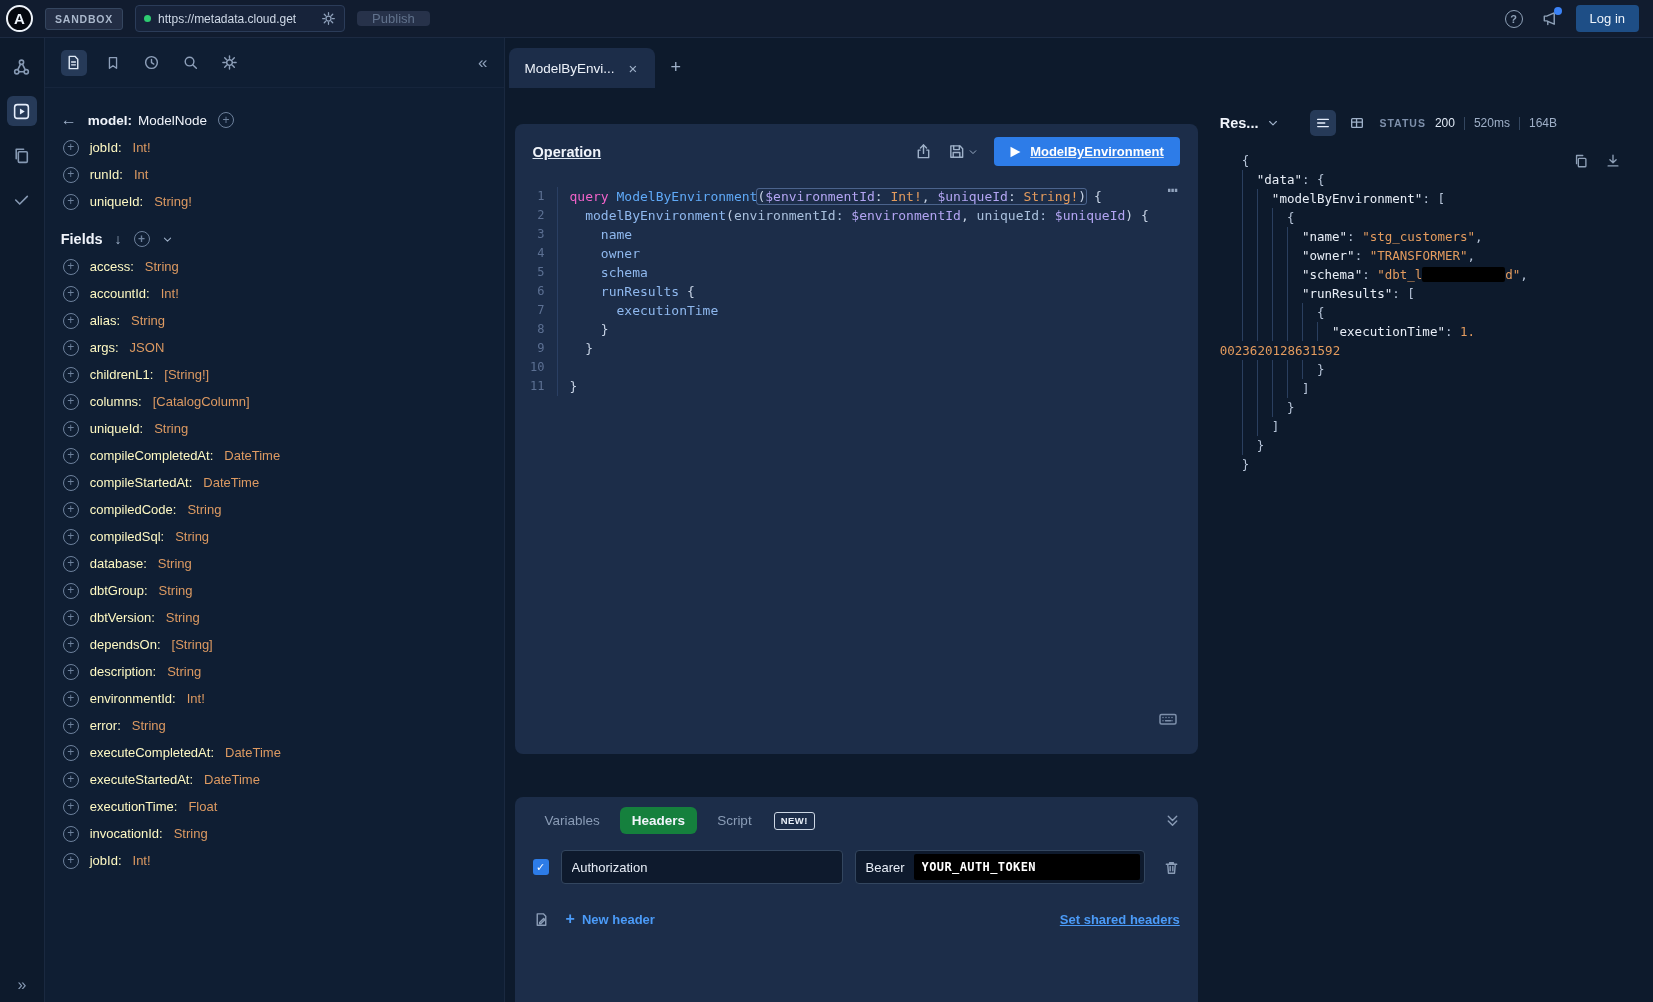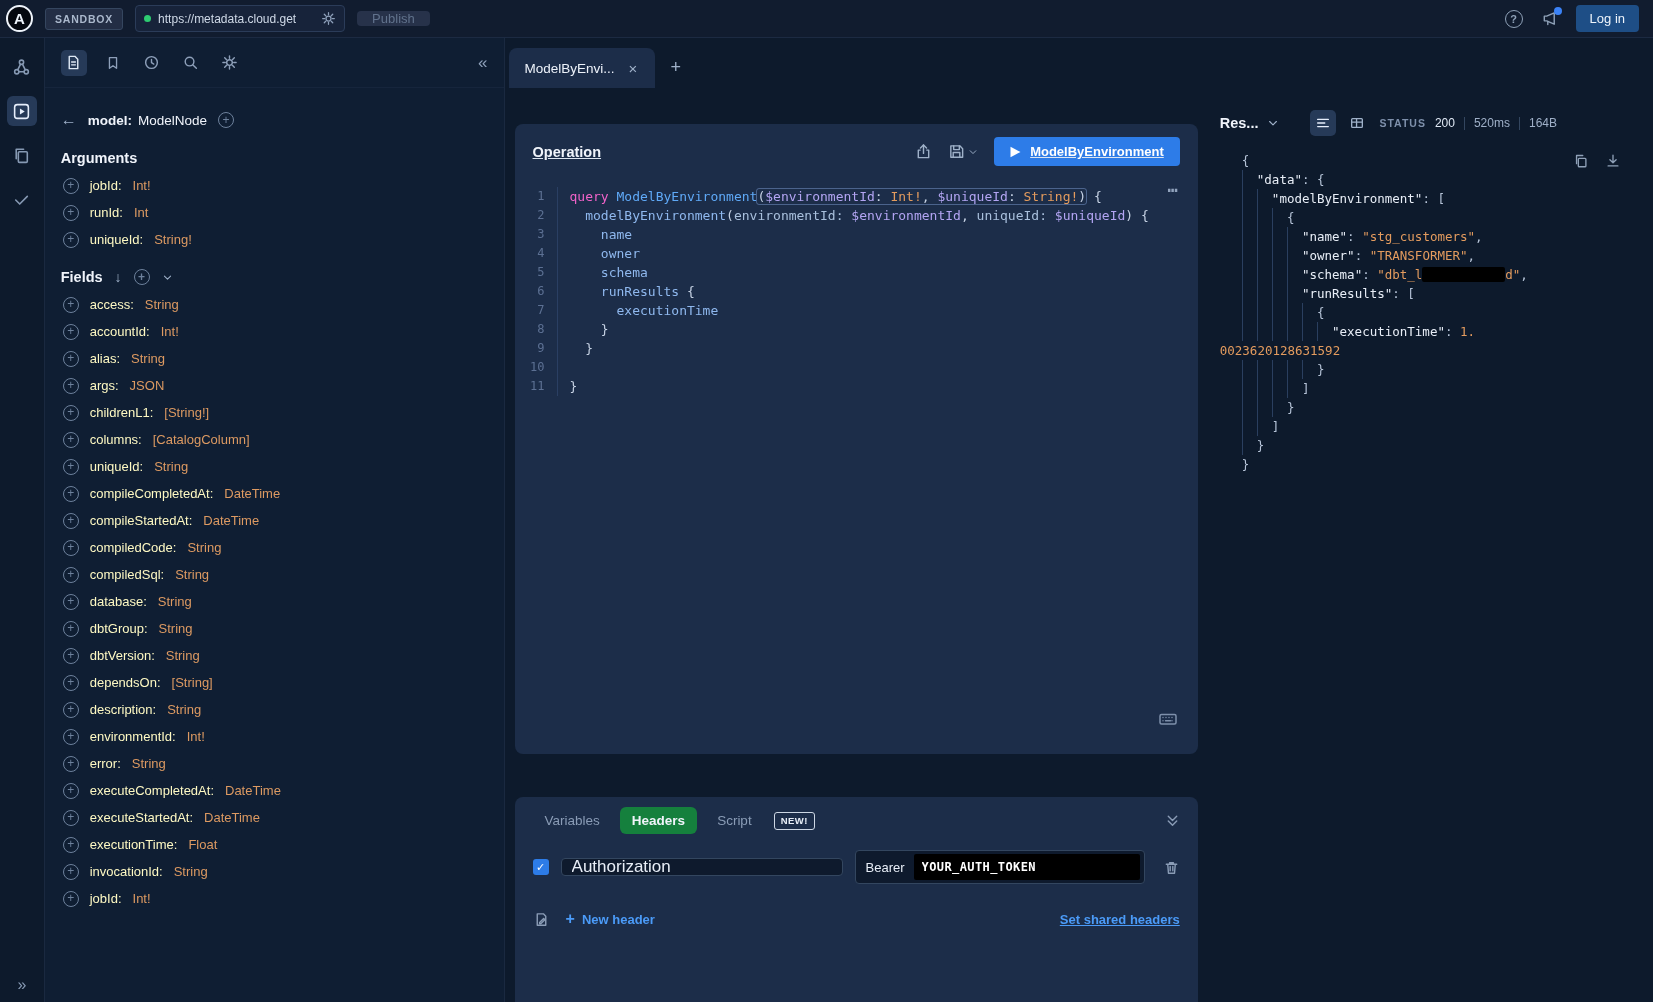--- a/index.html
+++ b/index.html
@@ -90,22 +90,22 @@
   .iocard{height:205px;background:#1c2d49;border-radius:8px 8px 0 0;margin:7px 4px 0 10px;padding:10px 18px;}
   .io-tabs{display:flex;align-items:center;gap:8px;}
   .io-tab{color:#8a9cb6;font-size:13.5px;padding:6px 12px;border-radius:6px;}
   .io-tab.active{background:#15803d;color:#f0f4fb;font-weight:bold;}
   .badge-new{border:1px solid #cdd7e4;color:#e8eef7;font-size:9.5px;font-weight:bold;padding:2.5px 6px;
     border-radius:3px;letter-spacing:.5px;margin-left:2px;}
   .io-collapse{margin-left:auto;color:#8a9cb6;}
   .io-row{display:flex;align-items:center;gap:12px;margin-top:16px;}
   .checkbox{width:16px;height:16px;background:#2d7ce8;border-radius:3px;color:#fff;font-size:11px;
     display:flex;align-items:center;justify-content:center;flex:none;}
-  .hdr-key{width:282px;height:18px;background:#0e1a2d;border:1px solid #33465f;border-radius:4px;
-    color:#e8eef7;font-size:17px;padding:0 10px;font-family:"Liberation Sans",sans-serif;}
+  .hdr-key{width:282px;height:34px;background:#0e1a2d;border:1px solid #33465f;border-radius:4px;
+    color:#e8eef7;font-size:13px;padding:0 10px;font-family:"Liberation Sans",sans-serif;}
   .hdr-val{width:290px;height:34px;background:#0e1a2d;border:1px solid #33465f;border-radius:4px;
     display:flex;align-items:center;gap:9px;padding:0 4px 0 10px;}
   .bearer{color:#e8eef7;flex:none;}
   .tokenbox{flex:1;min-width:0;height:26px;background:#000;border:none;border-radius:2px;padding:0 8px;
     font-family:"DejaVu Sans Mono",monospace;font-size:12px;font-weight:bold;color:#fff;letter-spacing:.4px;}
   .trash{color:#8a9cb6;margin-left:6px;}
   .io-foot{display:flex;align-items:center;gap:16px;margin-top:26px;}
   .env-icon{color:#8a9cb6;}
   .link-blue{color:#4b9bf8;font-weight:bold;font-size:13px;display:flex;align-items:center;gap:7px;}
   .shared{margin-left:auto;text-decoration:underline;}
@@ -231,23 +231,20 @@
     </div>
 
     <div class="doc-body">
       <div class="breadcrumb">
         <span class="back-arrow">←</span>
         <span class="bc-label">model:</span>
         <span class="bc-type">ModelNode</span>
         <span class="circle-plus">+</span>
       </div>
 
-      <div class="sec-title">
-        <span>Arguments</span>
-      </div>
       <div>
           <div class="doc-row">
             <span class="circle-plus">+</span>
             <span class="doc-name">jobId:</span>
             <span class="doc-type">Int!</span>
           </div>
           <div class="doc-row">
             <span class="circle-plus">+</span>
             <span class="doc-name">runId:</span>
             <span class="doc-type">Int</span>

